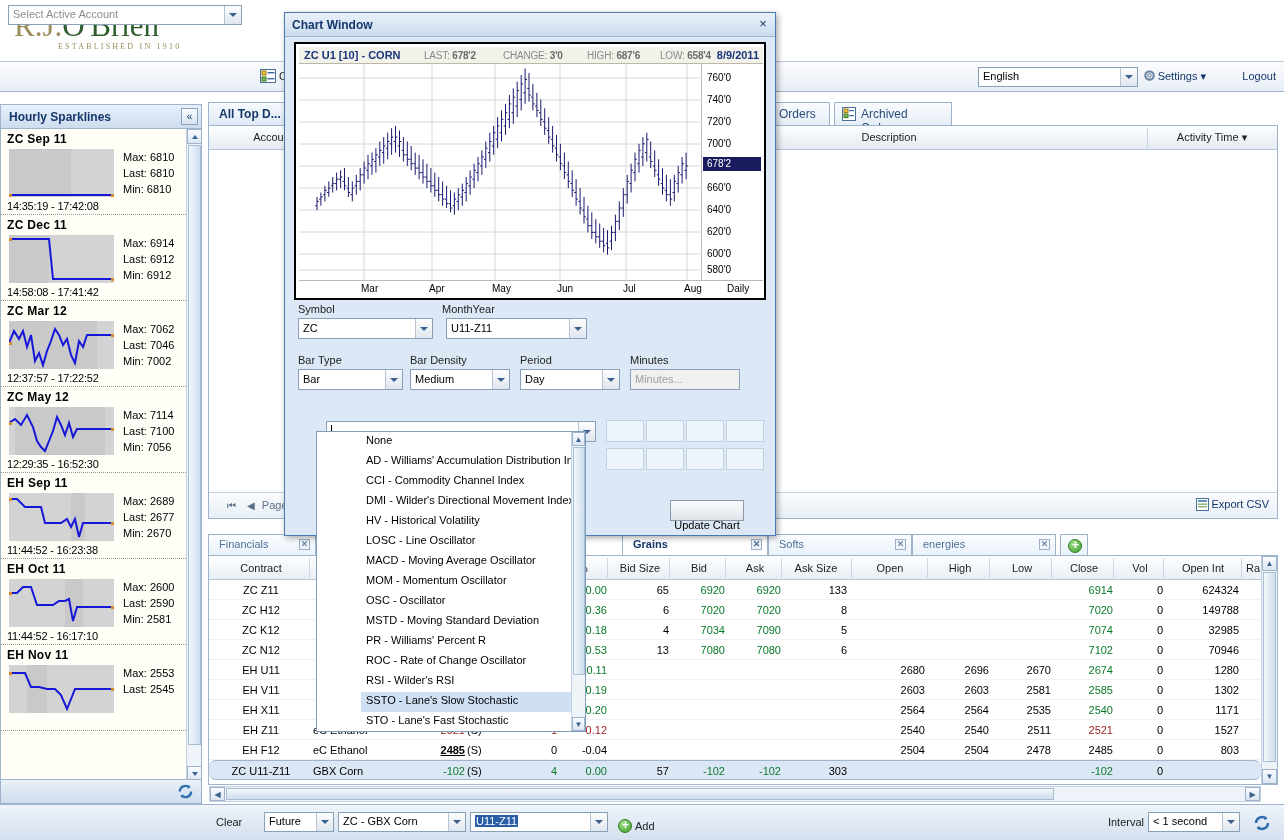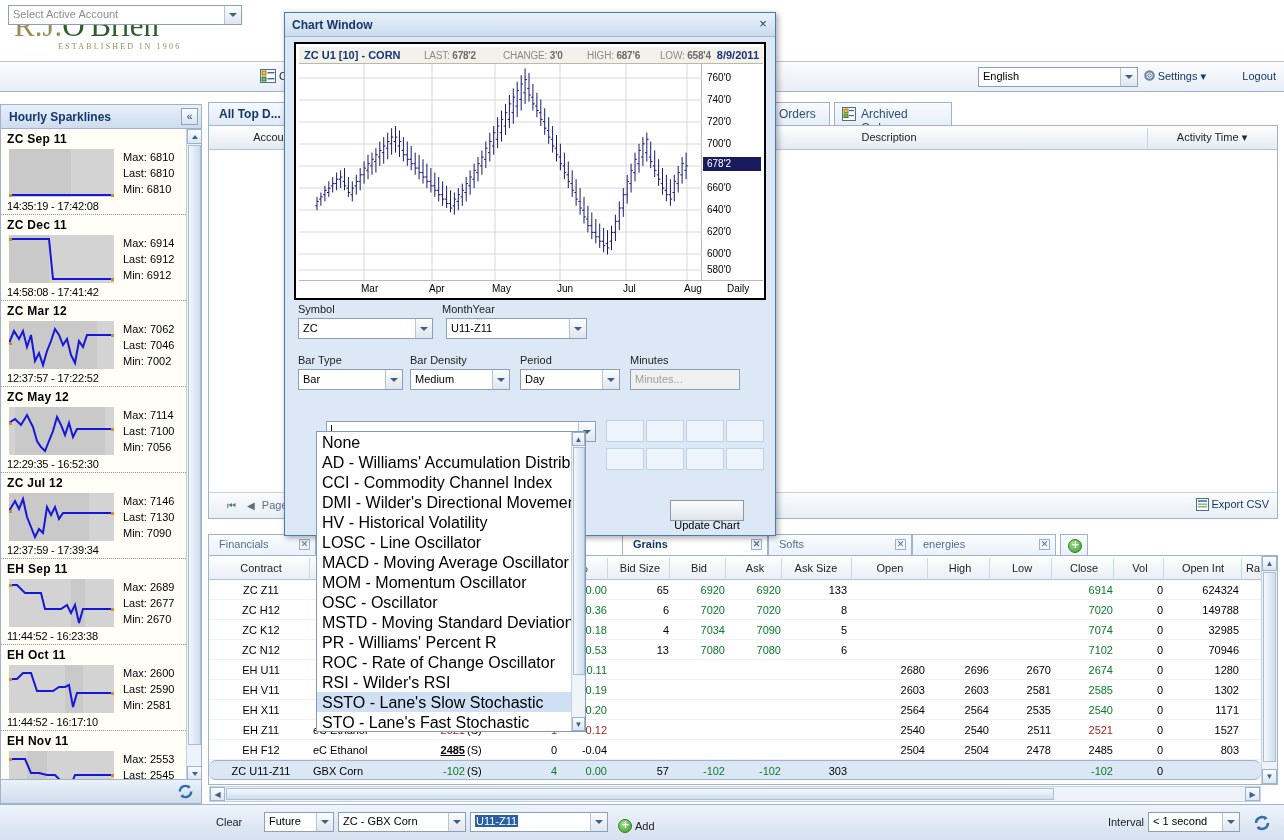--- a/index.html
+++ b/index.html
@@ -138,34 +138,34 @@
   .fsel { position:absolute; height:21px; border:1px solid #8aa0b8; background:#fff; font-size:11px; padding:3px 20px 2px 4px; }
   .fsel.dis { background:#f0f0f0; color:#a0a0a0; }
   .fsel .caret { position:absolute; right:0; top:0; width:17px; height:19px; background:linear-gradient(#fdfdfd,#dfe6ee); border-left:1px solid #b7c3d1; display:flex;align-items:center;justify-content:center;}
   .fsel .caret:after { content:""; border-left:4px solid transparent;border-right:4px solid transparent;border-top:4px solid #3b618d;}
   .smallbox { position:absolute; width:38px; height:22px; border:1px solid #c2d0e0; background:#eef4fb;}
   .updbtn { position:absolute; left:669px; top:490px; width:74px; height:21px; border:1px solid #8a98a8;
      background:linear-gradient(#fbfcfd,#dfe4ea); font-size:11px; text-align:center; padding-top:18px; }
 
   
   .ddlist { position:absolute; left:316px; top:431px; width:270px; height:301px; background:#fff; border:1px solid #7f9db9; z-index:50;}
-  .ddopt { height:20px; font-size:16px; padding:2px 8px 0 5px; white-space:nowrap; }
+  .ddopt { height:20px; font-size:11px; padding:2px 8px 0 5px; white-space:nowrap;margin-left:44px; }
   .ddopt.hl { background:#cfe0f4; }
   .ddscroll { position:absolute; right:0; top:0; width:14px; height:299px; background:#eff4f9; border-left:1px solid #c3d2e2;}
   .ddscroll .t2 { position:absolute; left:1px; top:15px; width:12px; height:228px; background:linear-gradient(90deg,#f4f8fc,#cfdded); border:1px solid #a9bed3;}
 </style>
 </head>
 <body>
 
 <div id="app">
 
   <div class="brandbar">
     <div class="logo">
       <div class="lmain"><span class="gold">R.J.</span>O'Brien</div>
-      <div class="lsub">ESTABLISHED IN 1906</div>
+      <div class="lsub">ESTABLISHED IN 1910</div>
     </div>
   </div>
 
   <div class="accountstrip"></div>
   <div class="sel-account">
     <span class="ph">Select Active Account</span>
     <span class="dd-arrow"></span>
   </div>
   <svg class="opt-icon" viewBox="0 0 16 16">
     <rect x="0.5" y="1.5" width="15" height="13" fill="#fff" stroke="#4a6f96"></rect>
@@ -250,36 +250,20 @@
               <polyline points="0,16 6,12 12,18 18,8 24,20 28,34 32,40 36,44 40,34 44,24 48,10 52,18 56,28 60,16 64,30 68,22 72,22 80,22 90,22 105,22" fill="none" stroke="#1717d8" stroke-width="2"></polyline>
               <rect x="0" y="15" width="3" height="3" fill="#d58b2a"></rect>
               <rect x="102" y="21" width="3" height="3" fill="#d58b2a"></rect>
             </svg></div>
           <div class="stats">
             <div>Max: 7114</div>
             <div>Last: 7100</div>
             <div>Min: 7056</div>
           </div>
           <div class="time">12:29:35 - 16:52:30</div>
-        </div>
-        <div class="spark">
-          <div class="name">ZC Jul 12</div>
-          <div class="plotwrap"><svg width="105" height="48" viewBox="0 0 105 48">
-              <rect x="0" y="0" width="105" height="48" fill="#d3d3d3"></rect>
-              <rect x="0" y="0" width="80" height="48" fill="#c9c9c9"></rect>
-              <polyline points="0,18 6,8 10,16 14,6 18,24 22,34 26,44 30,36 34,40 38,14 42,22 46,14 50,26 54,20 58,20 66,20 76,20 88,20 105,20" fill="none" stroke="#1717d8" stroke-width="2"></polyline>
-              <rect x="0" y="17" width="3" height="3" fill="#d58b2a"></rect>
-              <rect x="102" y="19" width="3" height="3" fill="#d58b2a"></rect>
-            </svg></div>
-          <div class="stats">
-            <div>Max: 7146</div>
-            <div>Last: 7130</div>
-            <div>Min: 7090</div>
-          </div>
-          <div class="time">12:37:59 - 17:39:34</div>
         </div>
         <div class="spark">
           <div class="name">EH Sep 11</div>
           <div class="plotwrap"><svg width="105" height="48" viewBox="0 0 105 48">
               <rect x="0" y="0" width="105" height="48" fill="#d3d3d3"></rect>
               <rect x="62" y="0" width="14" height="48" fill="#c9c9c9"></rect>
               <polyline points="0,6 8,6 16,14 24,14 32,14 36,30 44,30 52,30 58,26 62,34 66,26 70,44 74,30 82,30 92,30 105,30" fill="none" stroke="#1717d8" stroke-width="2"></polyline>
               <rect x="0" y="5" width="3" height="3" fill="#d58b2a"></rect>
               <rect x="102" y="29" width="3" height="3" fill="#d58b2a"></rect>
             </svg></div>

